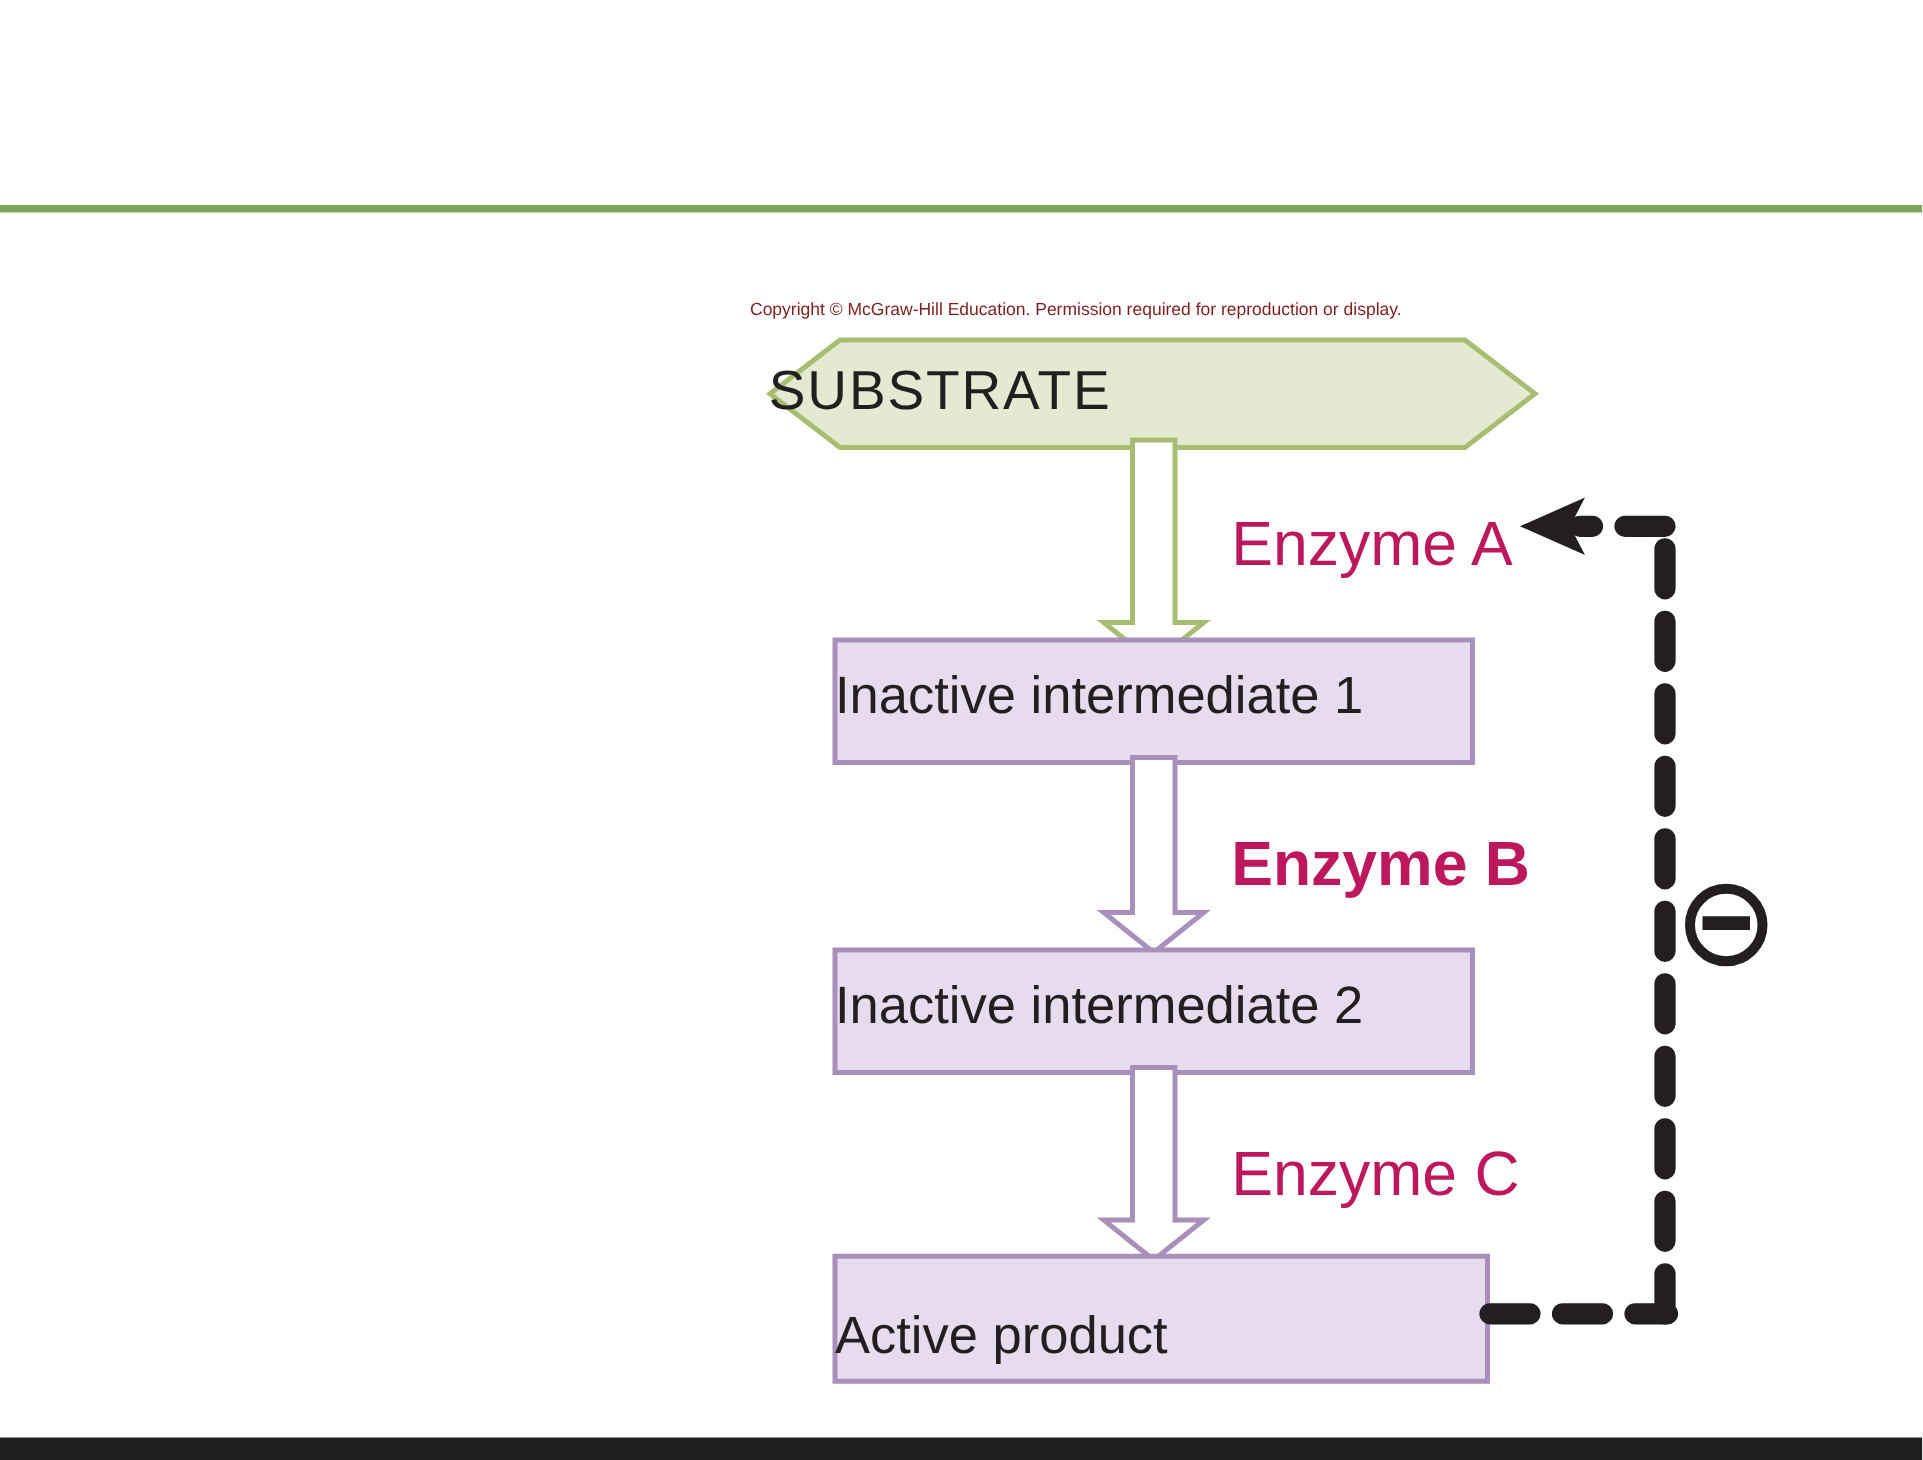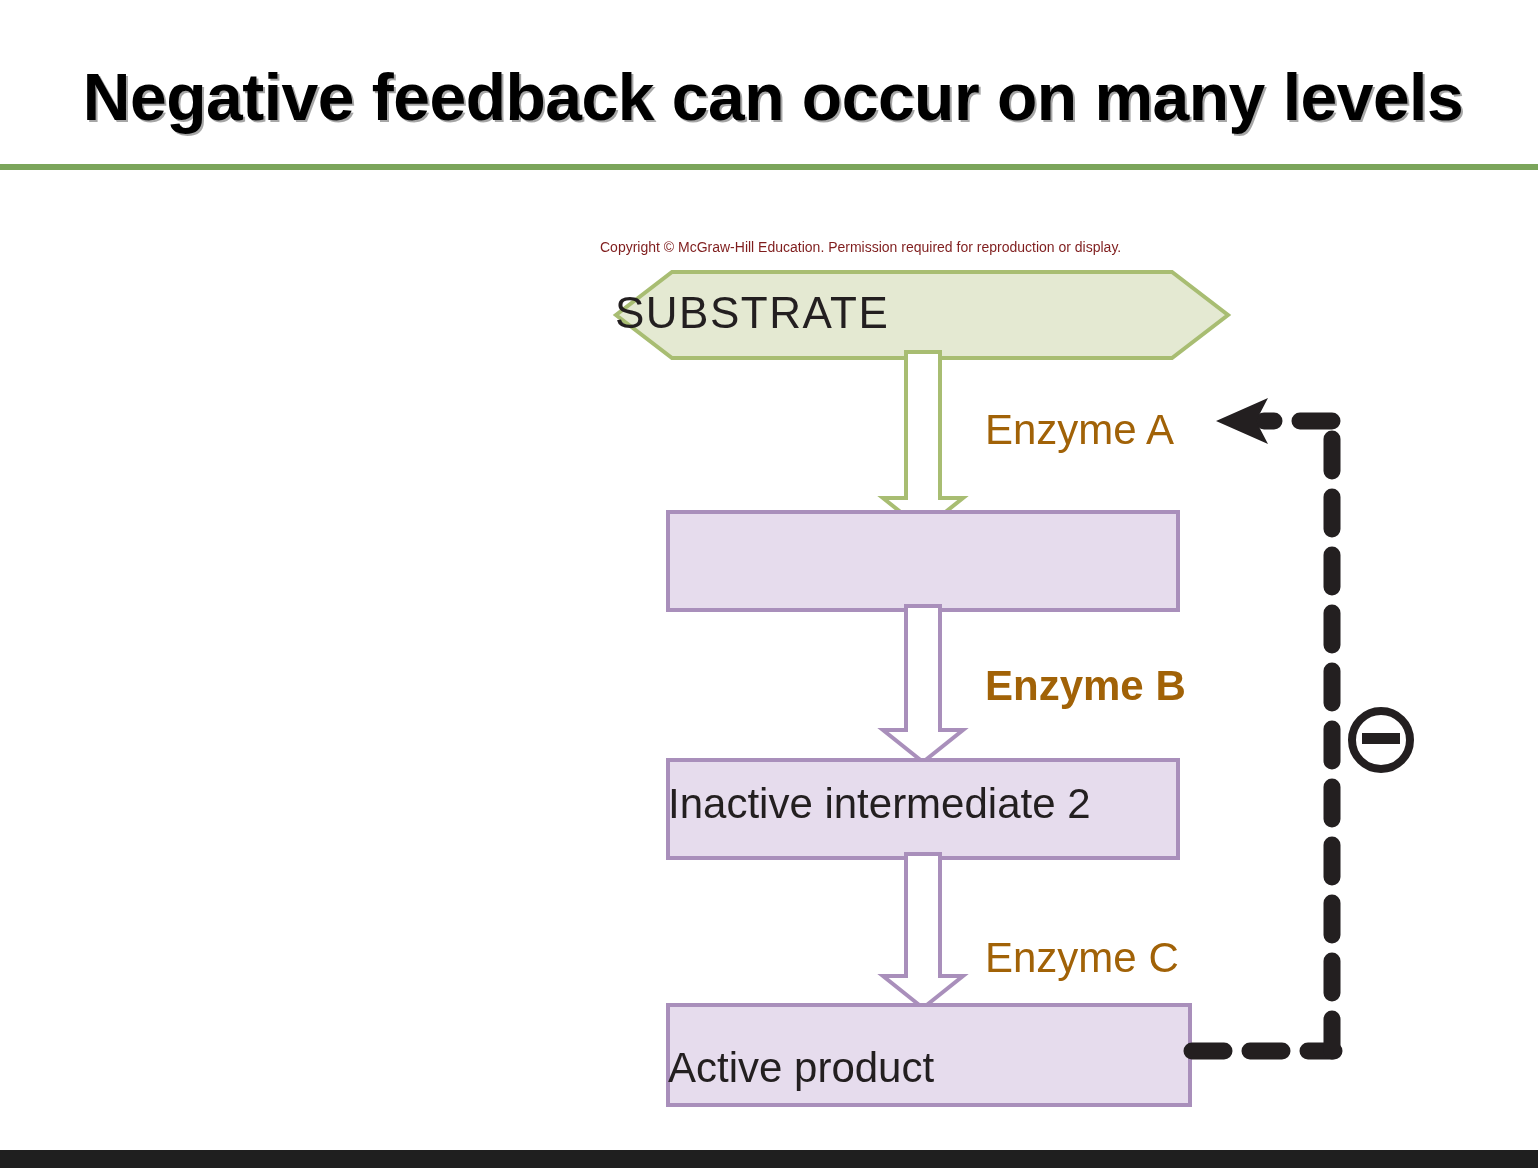--- a/index.html
+++ b/index.html
@@ -117,34 +117,33 @@
     left: 668px;
     top: 1026px;
     width: 522px;
     font-size: 42px;
     margin-top: 18px;
   }
 
   .enzyme-label {
     position: absolute;
     font-family: "Liberation Sans", sans-serif;
-    font-size: 42px;
-    color: #a16207;
+    font-size: 50px;
+    color: #be185d;
     white-space: nowrap;
   }
   #label-enzyme-a { left: 985px; top: 406px; }
   #label-enzyme-b { left: 985px; top: 662px; font-weight: bold; }
-  #label-enzyme-c { left: 985px; top: 910px; margin-top: 24px; }
+  #label-enzyme-c { left: 985px; top: 910px; }
 </style>
 </head>
 <body>
 
 <div id="slide">
 
-  <div id="title">Negative feedback can occur on many levels</div>
 
   <div id="title-rule"></div>
 
   <div id="figure">
 
     <div id="copyright">Copyright © McGraw-Hill Education. Permission required for reproduction or display.</div>
 
     <svg id="diagram-svg" viewBox="0 0 1538 1168">
 
       <polygon points="672,272 1172,272 1228,315 1172,358 672,358 616,315" fill="#e4e9d2" stroke="#a8bd72" stroke-width="4"></polygon>
@@ -168,20 +167,21 @@
       <path d="M 1332 421 L 1264 421" fill="none" stroke="#231f20" stroke-width="17" stroke-linecap="round" stroke-dasharray="32 26"></path>
 
       <polygon points="1216,421 1268,398 1256,421 1268,444" fill="#231f20"></polygon>
 
       <circle cx="1381" cy="740" r="29" fill="#ffffff" stroke="#231f20" stroke-width="8"></circle>
       <rect x="1362" y="733" width="38" height="11" fill="#231f20"></rect>
     </svg>
 
     <div class="node-label" id="label-substrate">SUBSTRATE</div>
 
+    <div class="node-label" id="label-inter1">Inactive intermediate 1</div>
 
     <div class="node-label" id="label-inter2">Inactive intermediate 2</div>
 
     <div class="node-label" id="label-product">Active product</div>
 
     <div class="enzyme-label" id="label-enzyme-a">Enzyme A</div>
 
     <div class="enzyme-label" id="label-enzyme-b">Enzyme B</div>
 
     <div class="enzyme-label" id="label-enzyme-c">Enzyme C</div>

